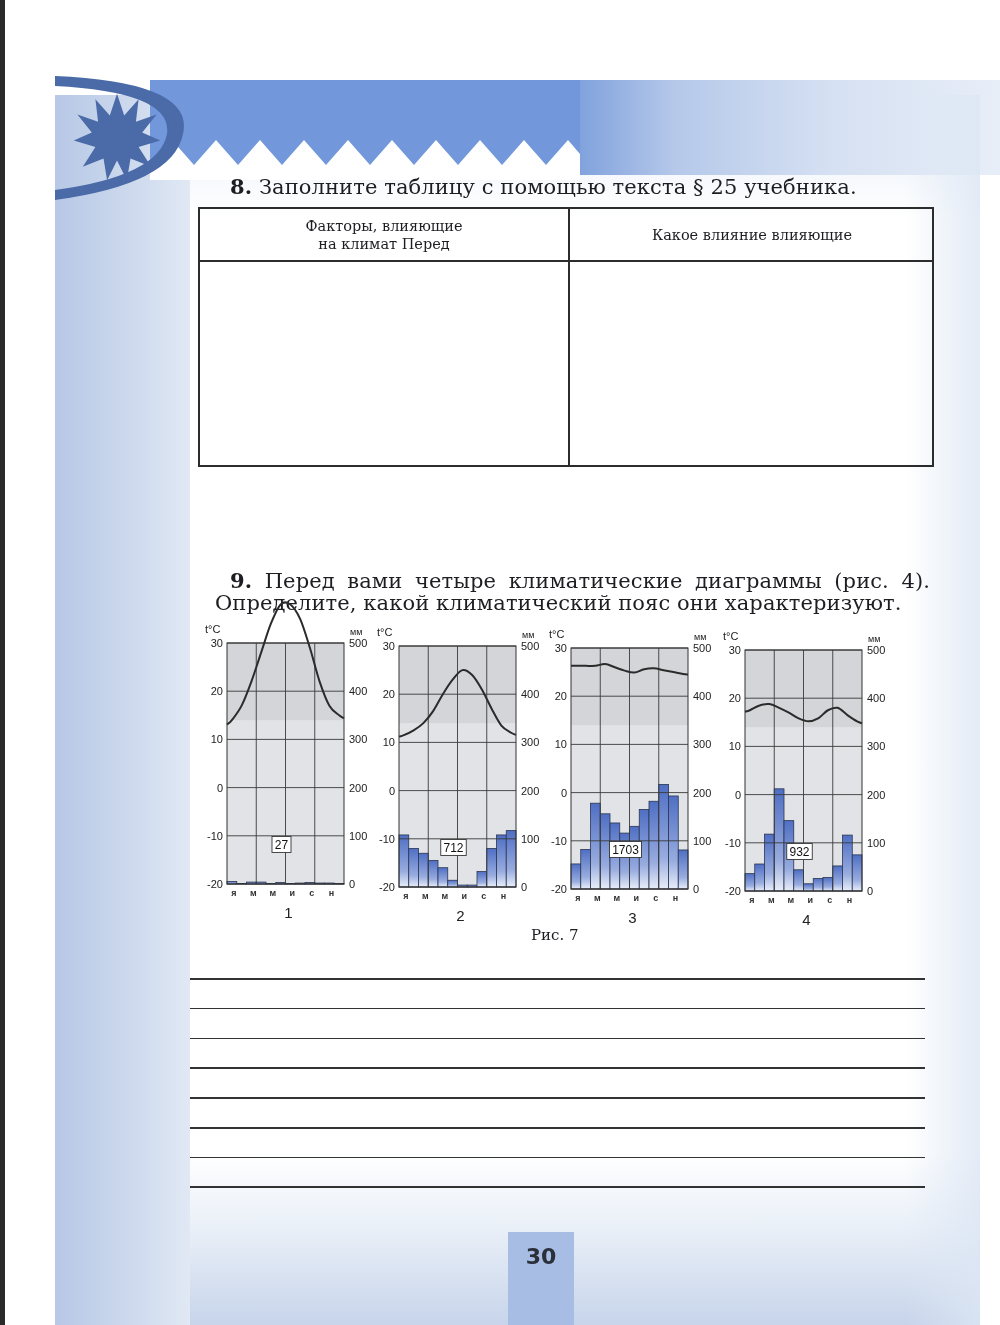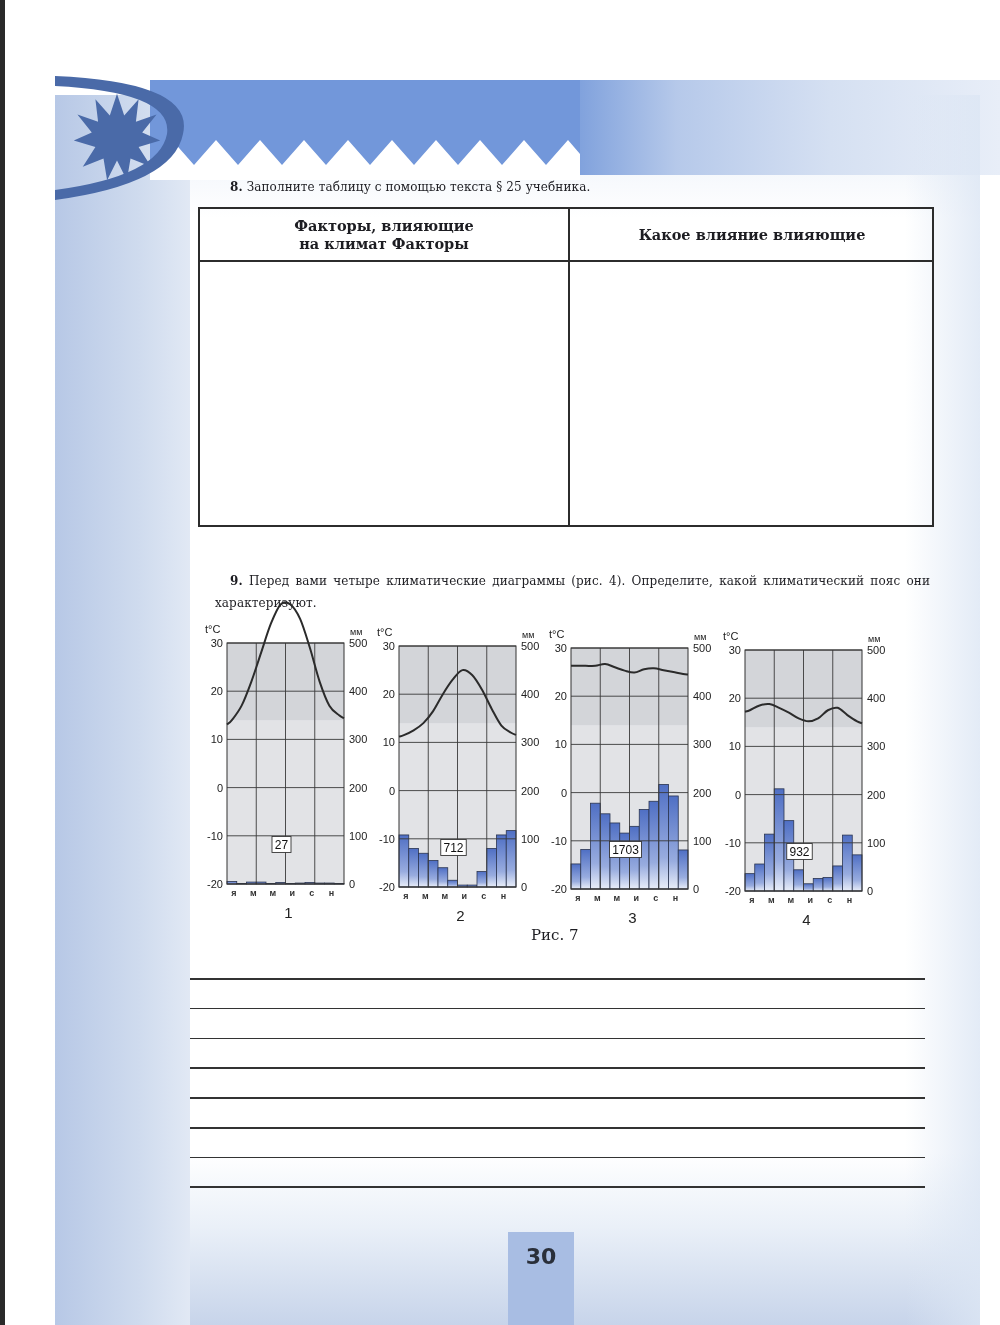--- a/index.html
+++ b/index.html
@@ -26,26 +26,26 @@
     position: absolute; left: 150px; top: 80px; width: 850px; height: 95px;
     background: linear-gradient(to right, #6f93d6 0%, #7ea0dc 50%, #b6c9ea 62%, #d5e0f2 80%, #e8eef8 100%);
   }
   .header-solid {
     position: absolute; left: 150px; top: 80px; width: 430px; height: 85px; background: #7297da;
   }
   .zigzag { position: absolute; left: 150px; top: 140px; width: 430px; height: 40px; }
   .star-disc { position: absolute; left: 55px; top: 72px; width: 135px; height: 130px; }
   .star { position: absolute; left: 72px; top: 92px; width: 90px; height: 90px; }
 
-  .task { position: absolute; font-size: 12px; line-height: 22px; letter-spacing: 0.1px; }
+  .task { position: absolute; font-size: 21px; line-height: 22px; letter-spacing: 0.1px; }
   .task b { font-weight: bold; }
   #task8 { left: 230px; top: 176px; }
   #task9 { left: 215px; top: 554px; width: 715px; text-indent: 15px; text-align: justify; margin-top: 16px; }
 
-  .tbl { position: absolute; left: 198px; top: 207px; width: 736px; height: 320px; border: 2px solid #2c2c2c; box-sizing: border-box; font-weight: bold; }
+  .tbl { position: absolute; left: 198px; top: 207px; width: 736px; height: 260px; border: 2px solid #2c2c2c; box-sizing: border-box; }
   .tbl .vline { position: absolute; left: 368px; top: 0; width: 1.5px; height: 100%; background: #2c2c2c; }
   .tbl .hline { position: absolute; left: 0; top: 51px; width: 100%; height: 1.5px; background: #2c2c2c; }
   .tbl .th { position: absolute; top: 0; height: 51px; display: flex; align-items: center; justify-content: center; text-align: center; font-size: 14.5px; line-height: 18px; }
   .tbl .th1 { left: 0; width: 368px; }
   .tbl .th2 { left: 370px; width: 364px; }
   .tbl .cell { position: absolute; top: 53px; bottom: 0; }
   .tbl .c1 { left: 0; width: 368px; }
   .tbl .c2 { left: 370px; right: 0; }
 
   .charts { position: absolute; left: 199px; top: 600px; width: 700px; height: 330px; text-align: center; }
@@ -84,21 +84,21 @@
 <div class="task" id="task8">
   <b>8.</b><span> Заполните таблицу с помощью текста § 25 учебника.</span>
 </div>
 
 <div class="tbl">
   <div class="vline"></div>
   <div class="hline"></div>
   <div class="th th1">
     <div>
       <div>Факторы, влияющие</div>
-      <div>на климат Факторы</div>
+      <div>на климат Перед</div>
     </div>
   </div>
   <div class="th th2">
     <div>Какое влияние влияющие</div>
   </div>
   <div class="cell c1"></div>
   <div class="cell c2"></div>
 </div>
 
 <div class="task" id="task9">

